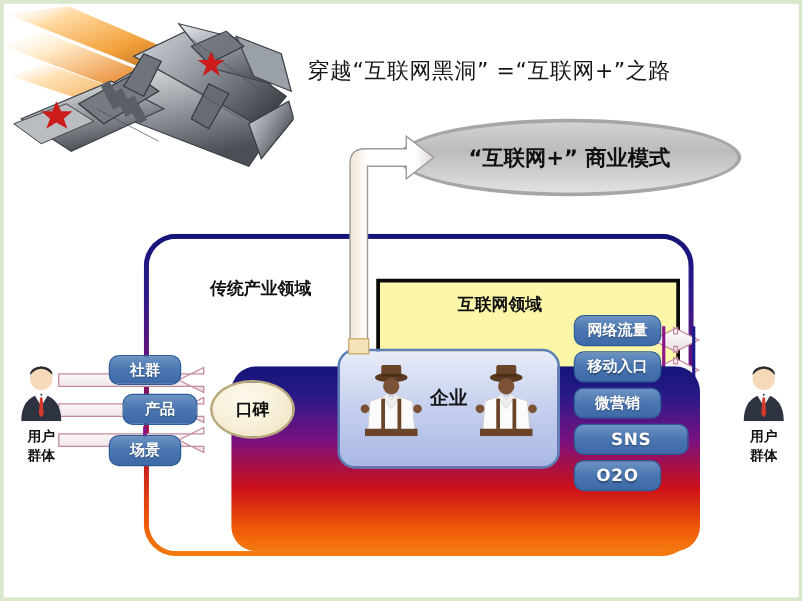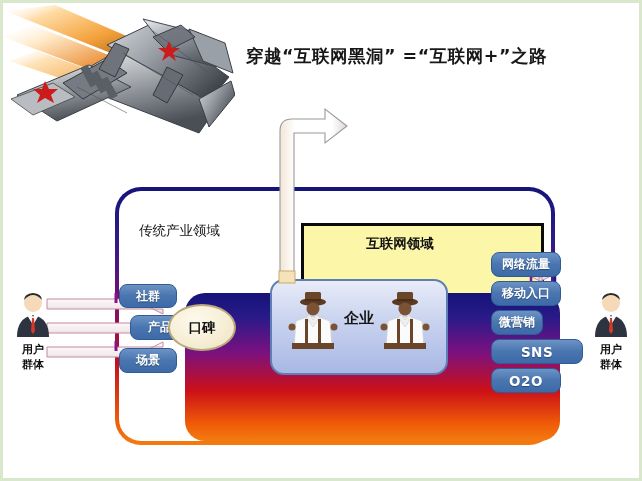--- a/index.html
+++ b/index.html
@@ -19,21 +19,21 @@
   }
 
   
   #jet{position:absolute;left:0;top:0;width:232px;height:142px;}
   #jet svg{display:block;}
 
   
   .title{
     position:absolute;
     left:243px;top:41px;width:372px;
-    font-size:17.5px;font-weight:bold;color:#171717;
+    font-size:17.5px;font-weight:normal;color:#171717;
     letter-spacing:0.5px;
     white-space:nowrap;
     text-align:left;
   }
 
   
   .ellipse-grey{
     position:absolute;
     left:315px;top:92px;width:275px;height:62px;
     border-radius:50%;
@@ -76,37 +76,36 @@
     border:3px solid #0a0a0a;
     box-sizing:border-box;
   }
   .yellow-title{
     position:absolute;left:0;top:9px;width:192px;
     text-align:center;
     font-size:13.5px;font-weight:bold;color:#111;
     white-space:nowrap;
   }
   .trad-title{
-    position:absolute;left:136px;top:219px;
-    font-size:13.5px;font-weight:normal;color:#111;
+    position:absolute;left:165px;top:219px;
+    font-size:13.5px;font-weight:bold;color:#111;
     white-space:nowrap;
   }
 
   
   .blue-chip{
     position:absolute;
     background:linear-gradient(180deg,#6d93c4 0%,#4a76b0 48%,#3d6aa8 100%);
     border:1.5px solid #2f5c96;
     border-radius:8px;
     box-sizing:border-box;
     display:flex;align-items:center;justify-content:center;
     color:#ffffff;font-weight:bold;font-size:12px;
     text-shadow:0 1px 1px rgba(0,0,0,.35);
     white-space:nowrap;
-    margin-left:32px;
   }
   .chip-lat{font-size:13.5px;letter-spacing:.5px;}
 
   
   .ellipse-cream{
     position:absolute;
     left:165px;top:301px;width:68px;height:47px;
     border-radius:50%;
     background:radial-gradient(ellipse at 40% 32%, #fdf9ec 0%, #f6eed6 55%, #ebdfc0 100%);
     border:2px solid #b9a87c;
@@ -224,20 +223,23 @@
       <g stroke="#4a4e55" stroke-width="0.7" opacity="0.8" fill="none">
         <path d="M120 50 L190 92"></path>
         <path d="M74 84 L124 110"></path>
         <path d="M150 28 L206 70"></path>
       </g>
     </svg>
   </div>
 
   <div class="title">穿越“互联网黑洞” =“互联网+”之路</div>
 
+  <div class="ellipse-grey z5">
+    <span>“互联网+” 商业模式</span>
+  </div>
 
   <div class="outer-box z2"></div>
 
   <div class="yellow-box z3">
     <div class="yellow-title">互联网领域</div>
   </div>
 
   <div class="inner-box z4"></div>
 
   <div class="trad-title z3">传统产业领域</div>
@@ -298,21 +300,21 @@
   <div class="ellipse-cream z5">
     <span>口碑</span>
   </div>
 
   <div class="blue-chip z5" style="left:456px;top:249px;width:70px;height:25px;">
     <span>网络流量</span>
   </div>
   <div class="blue-chip z5" style="left:456px;top:278px;width:70px;height:25px;">
     <span>移动入口</span>
   </div>
-  <div class="blue-chip z5" style="left:456px;top:307px;width:52px;height:25px;">
+  <div class="blue-chip z5" style="left:456px;top:307px;width:70px;height:25px;">
     <span>微营销</span>
   </div>
   <div class="blue-chip chip-lat z5" style="left:456px;top:336px;width:92px;height:25px;">
     <span>SNS</span>
   </div>
   <div class="blue-chip chip-lat z5" style="left:456px;top:365px;width:70px;height:25px;">
     <span>O2O</span>
   </div>
 
   <div class="ent-box z5">

